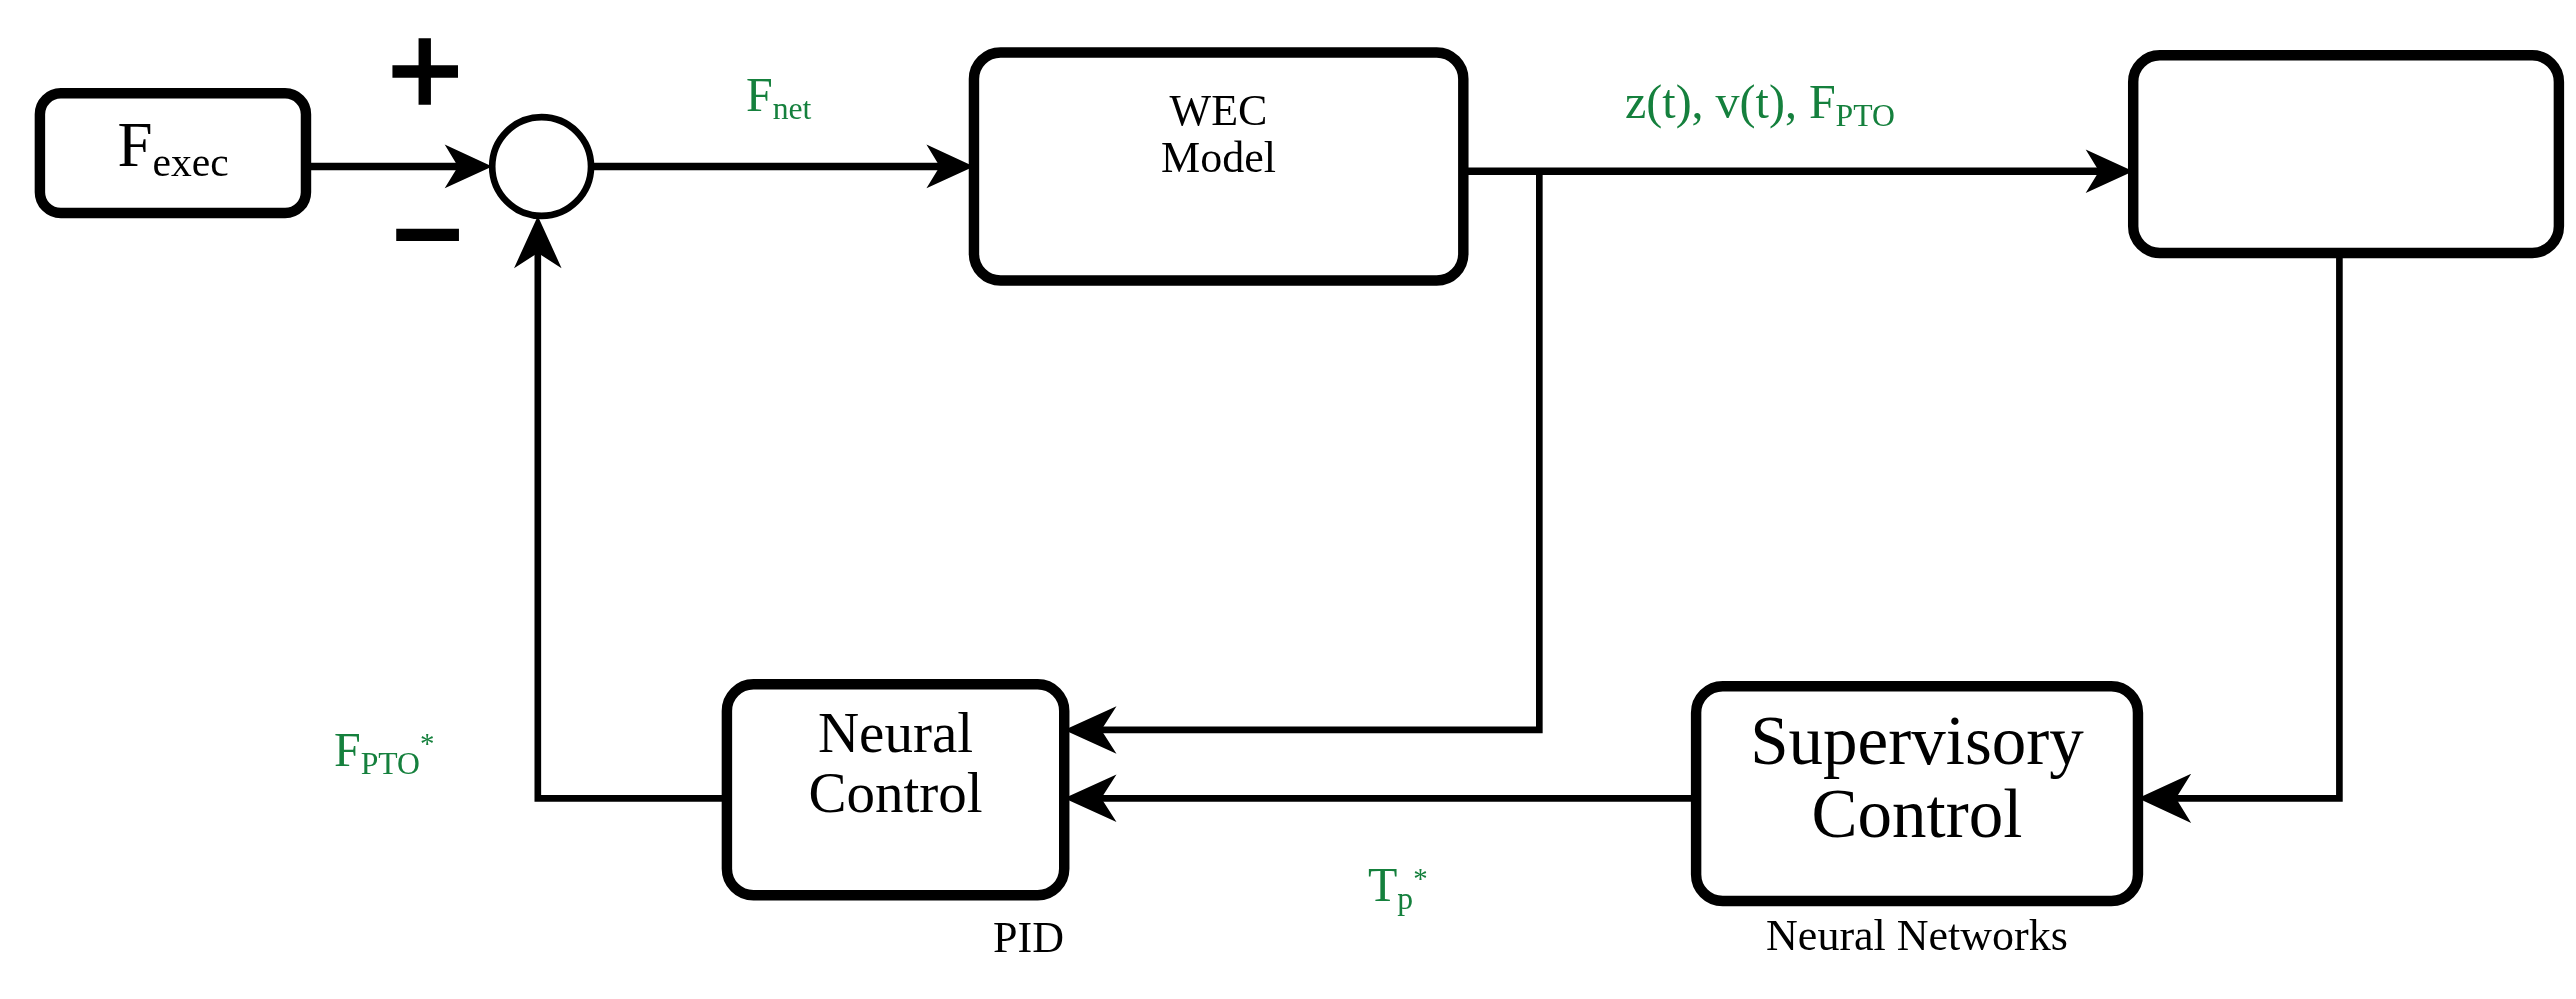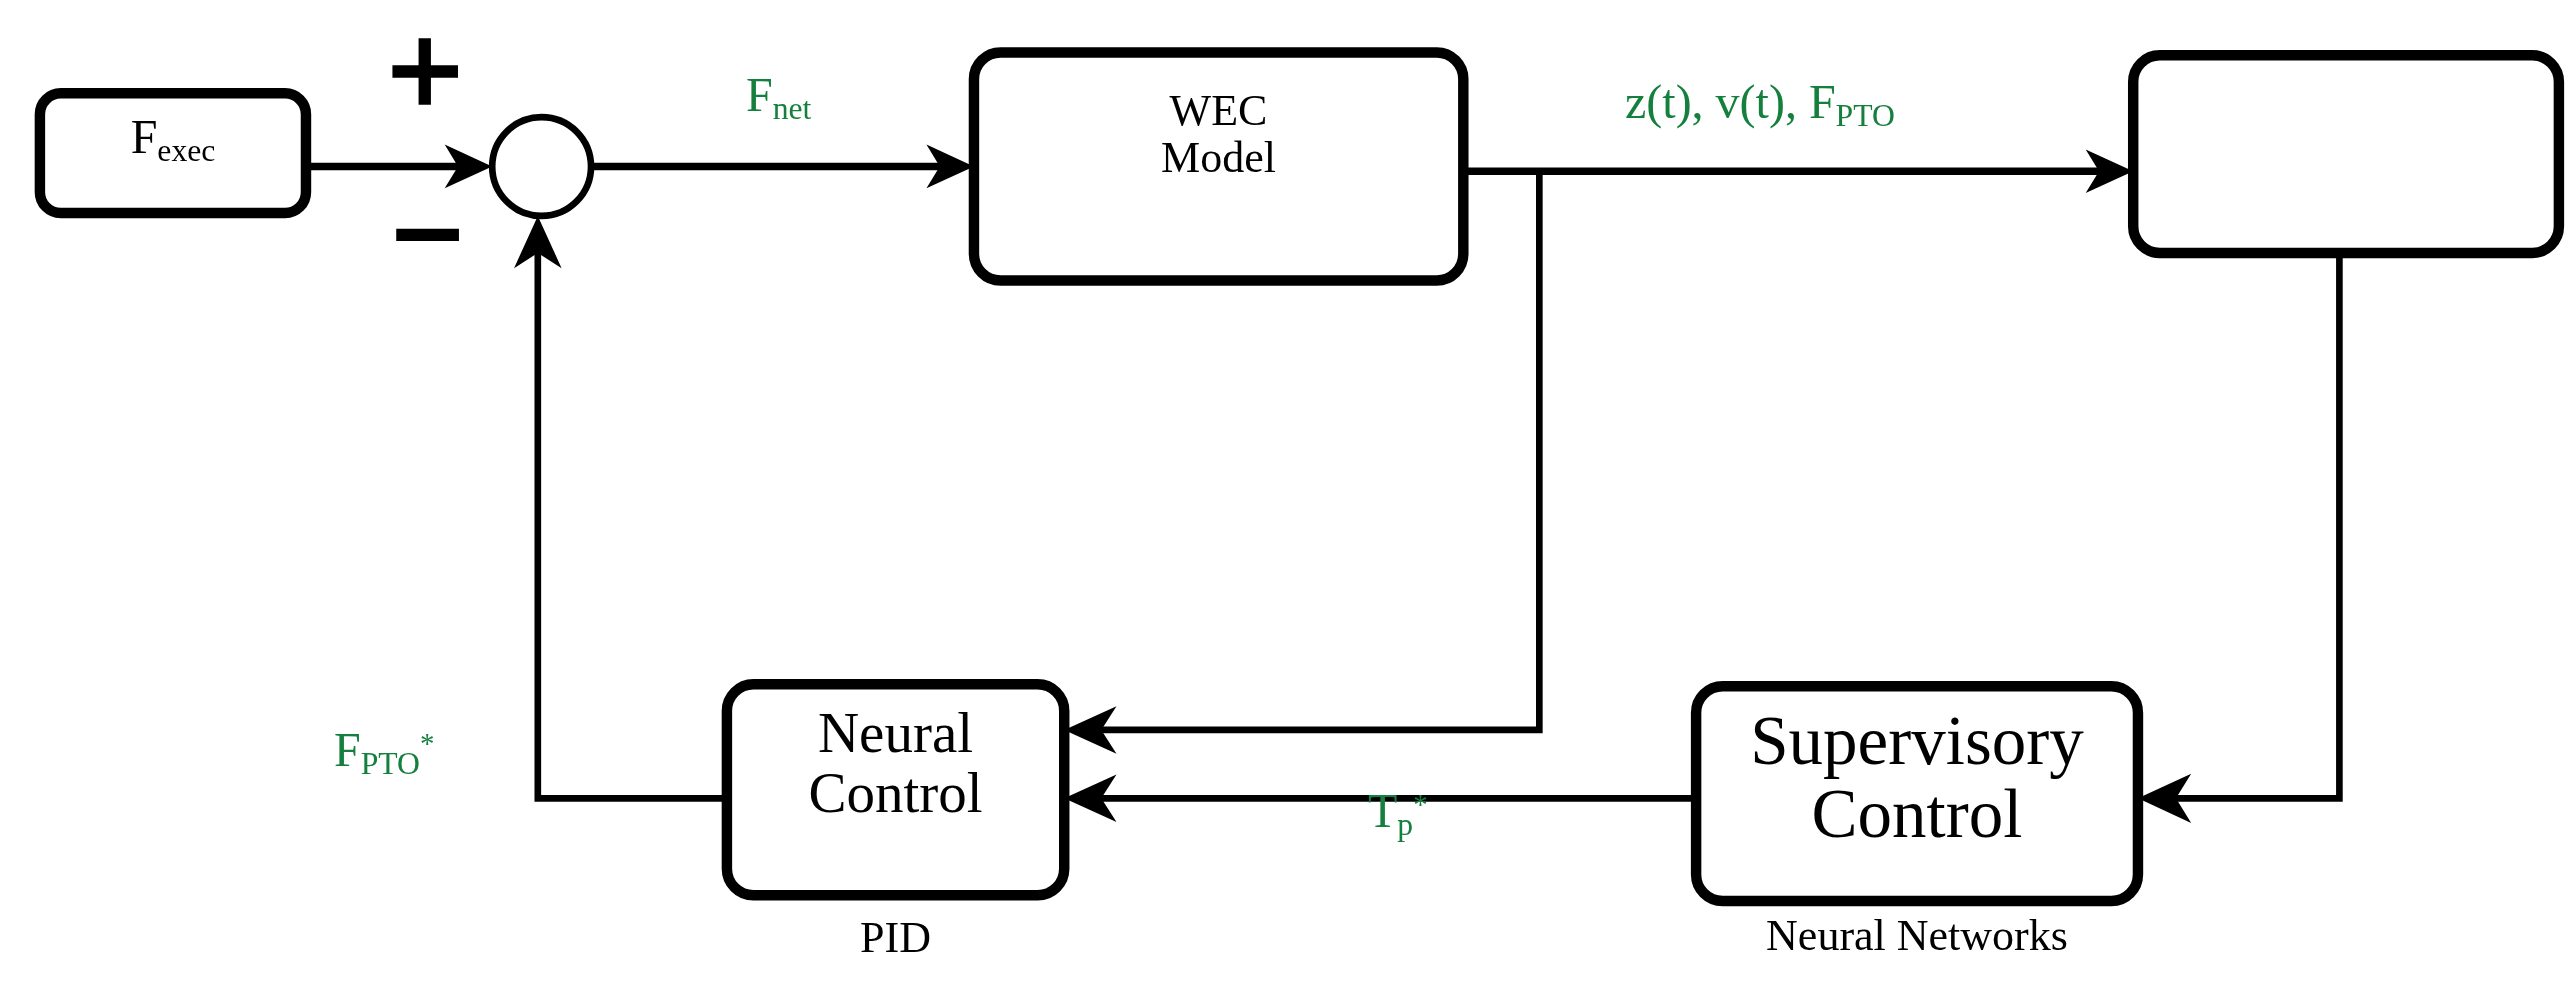--- a/index.html
+++ b/index.html
@@ -136,52 +136,52 @@
       <polygon class="arrowhead" points="1120,840 1175,815 1159,840 1175,865"></polygon>
     </g>
 
     <g>
       <path class="wire-thin" d="M 765 840 L 566 840 L 566 250"></path>
       <polygon class="arrowhead" points="566,227 541,282 566,266 591,282"></polygon>
     </g>
 
   </svg>
 
-  <div class="blk-text" style="left:40px; top:112px; width:266px; font-size:48px;text-align:center;">
+  <div class="blk-text" style="left:40px; top:112px; width:266px; font-size:63px;text-align:center;">
     <span class="ln"><span>F</span><span class="sub">exec</span></span>
   </div>
 
   <div class="blk-text" style="left:974px; top:88px; width:489px; font-size:44px;">
     <span class="ln">WEC</span>
     <span class="ln">Model</span>
   </div>
 
 
   <div class="blk-text" style="left:727px; top:703px; width:337px; font-size:57px;">
     <span class="ln">Neural</span>
     <span class="ln">Control</span>
   </div>
-  <div class="caption" style="left:727px; top:912px; width:337px;">PID</div>
+  <div class="caption" style="left:727px; top:912px; width:337px;text-align:right;">PID</div>
 
   <div class="blk-text" style="left:1696px; top:705px; width:442px; font-size:69px;">
     <span class="ln">Supervisory</span>
     <span class="ln">Control</span>
   </div>
   <div class="caption" style="left:1696px; top:910px; width:442px;">Neural Networks</div>
 
   <div class="sig" style="left:746px; top:67px;">
     <span>F</span><span class="sub">net</span>
   </div>
 
   <div class="sig" style="left:1606px; top:74px;margin-left:19px;">
     <span>z(t), v(t), F</span><span class="sub">PTO</span>
   </div>
 
   <div class="sig" style="left:334px; top:722px;">
     <span>F</span><span class="sub">PTO</span><span class="sup">*</span>
   </div>
 
-  <div class="sig" style="left:1368px; top:783px;">
+  <div class="sig" style="left:1368px; top:857px;">
     <span>T</span><span class="sub">p</span><span class="sup">*</span>
   </div>
 
 </div>
 
 
 </body></html>

